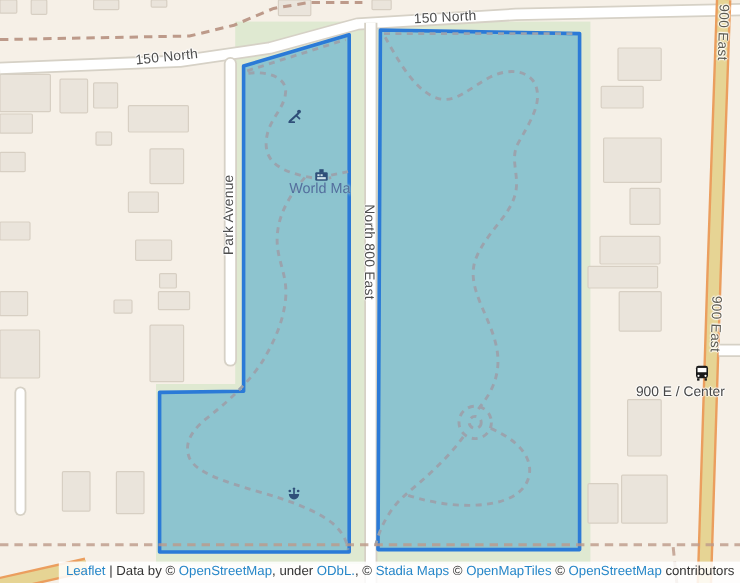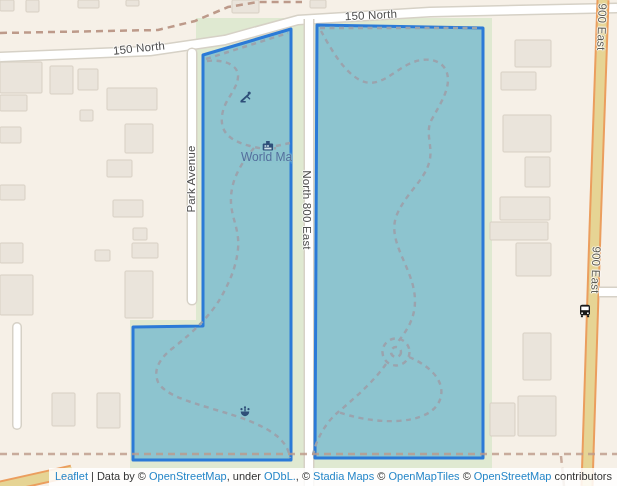--- a/index.html
+++ b/index.html
@@ -152,16 +152,17 @@
       <rect x="2.8" y="2.6" width="7.4" height="3.6" fill="#ffffff"></rect>
       <circle cx="3.6" cy="9.2" r="0.9" fill="#ffffff"></circle>
       <circle cx="9.4" cy="9.2" r="0.9" fill="#ffffff"></circle>
       <rect x="2.4" y="11.2" width="2" height="2" fill="#1a1a1a"></rect>
       <rect x="8.6" y="11.2" width="2" height="2" fill="#1a1a1a"></rect>
     </svg>
   </span>
 
   <div class="poi-label" id="world-map-label" style="left: 241px; top: 150px; width: 51px;">World Map</div>
   <div class="bus-label" id="bus-stop-label" style="left: 567px; top: 318px;">
+    <div>900 E / Center</div>
   </div>
 
   <div class="attr-bar" id="attribution"><a>Leaflet</a><span> | Data by © </span><a>OpenStreetMap</a><span>, under </span><a>ODbL.</a><span>, © </span><a>Stadia Maps</a><span> © </span><a>OpenMapTiles</a><span> © </span><a>OpenStreetMap</a><span> contributors</span></div>
 </div>
 
 </body></html>

